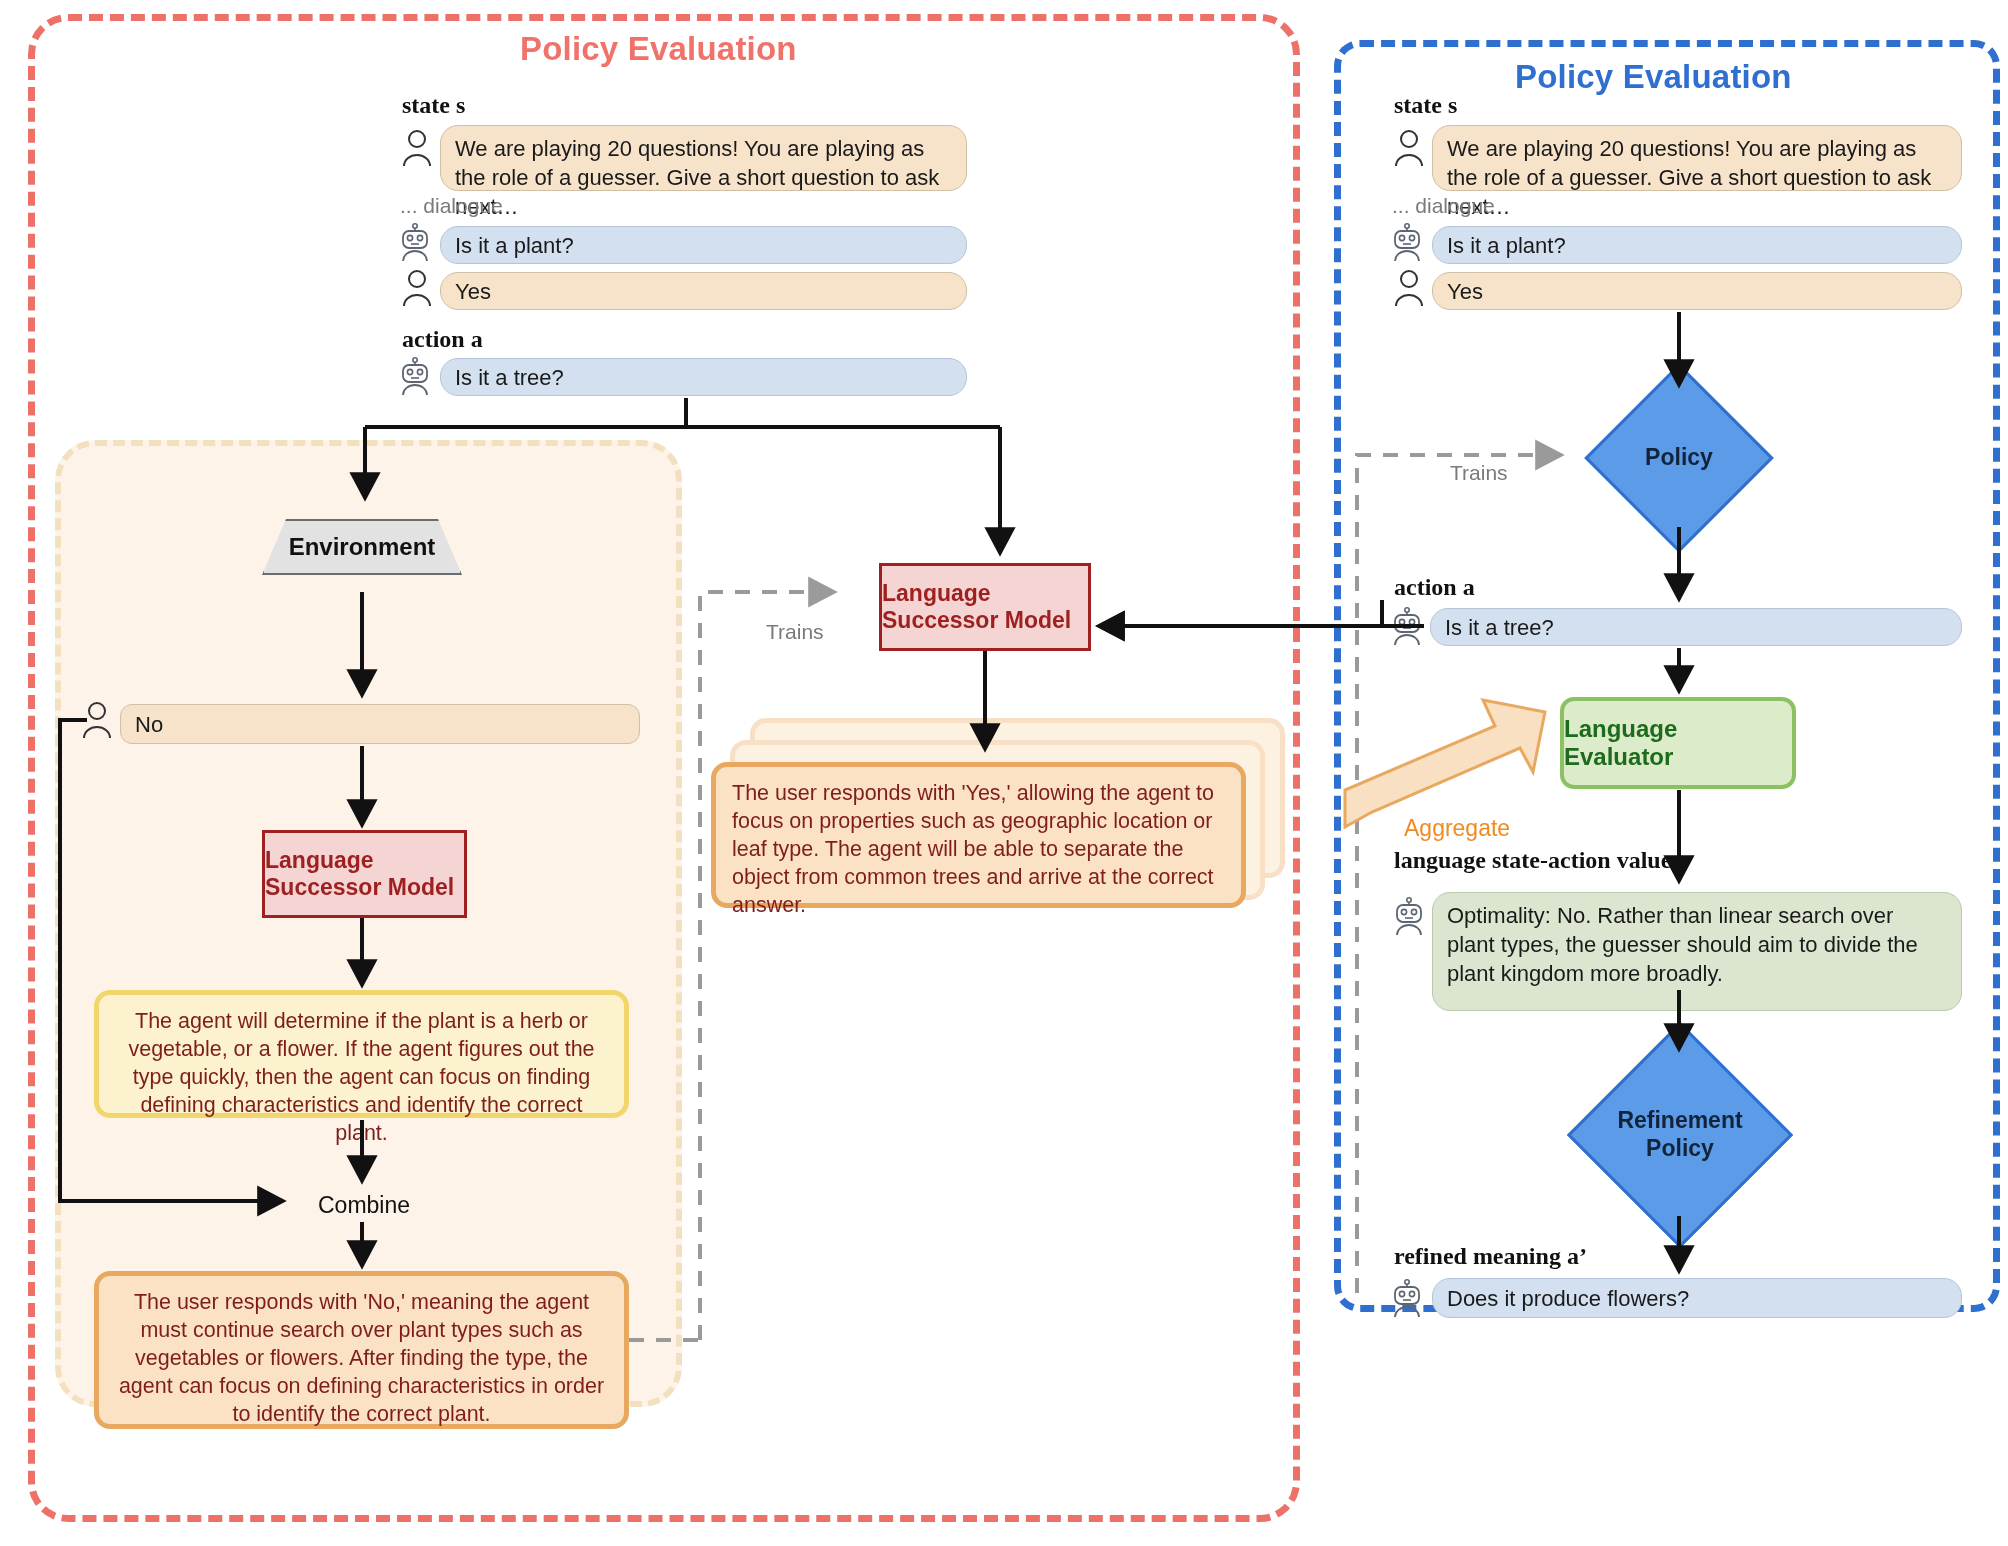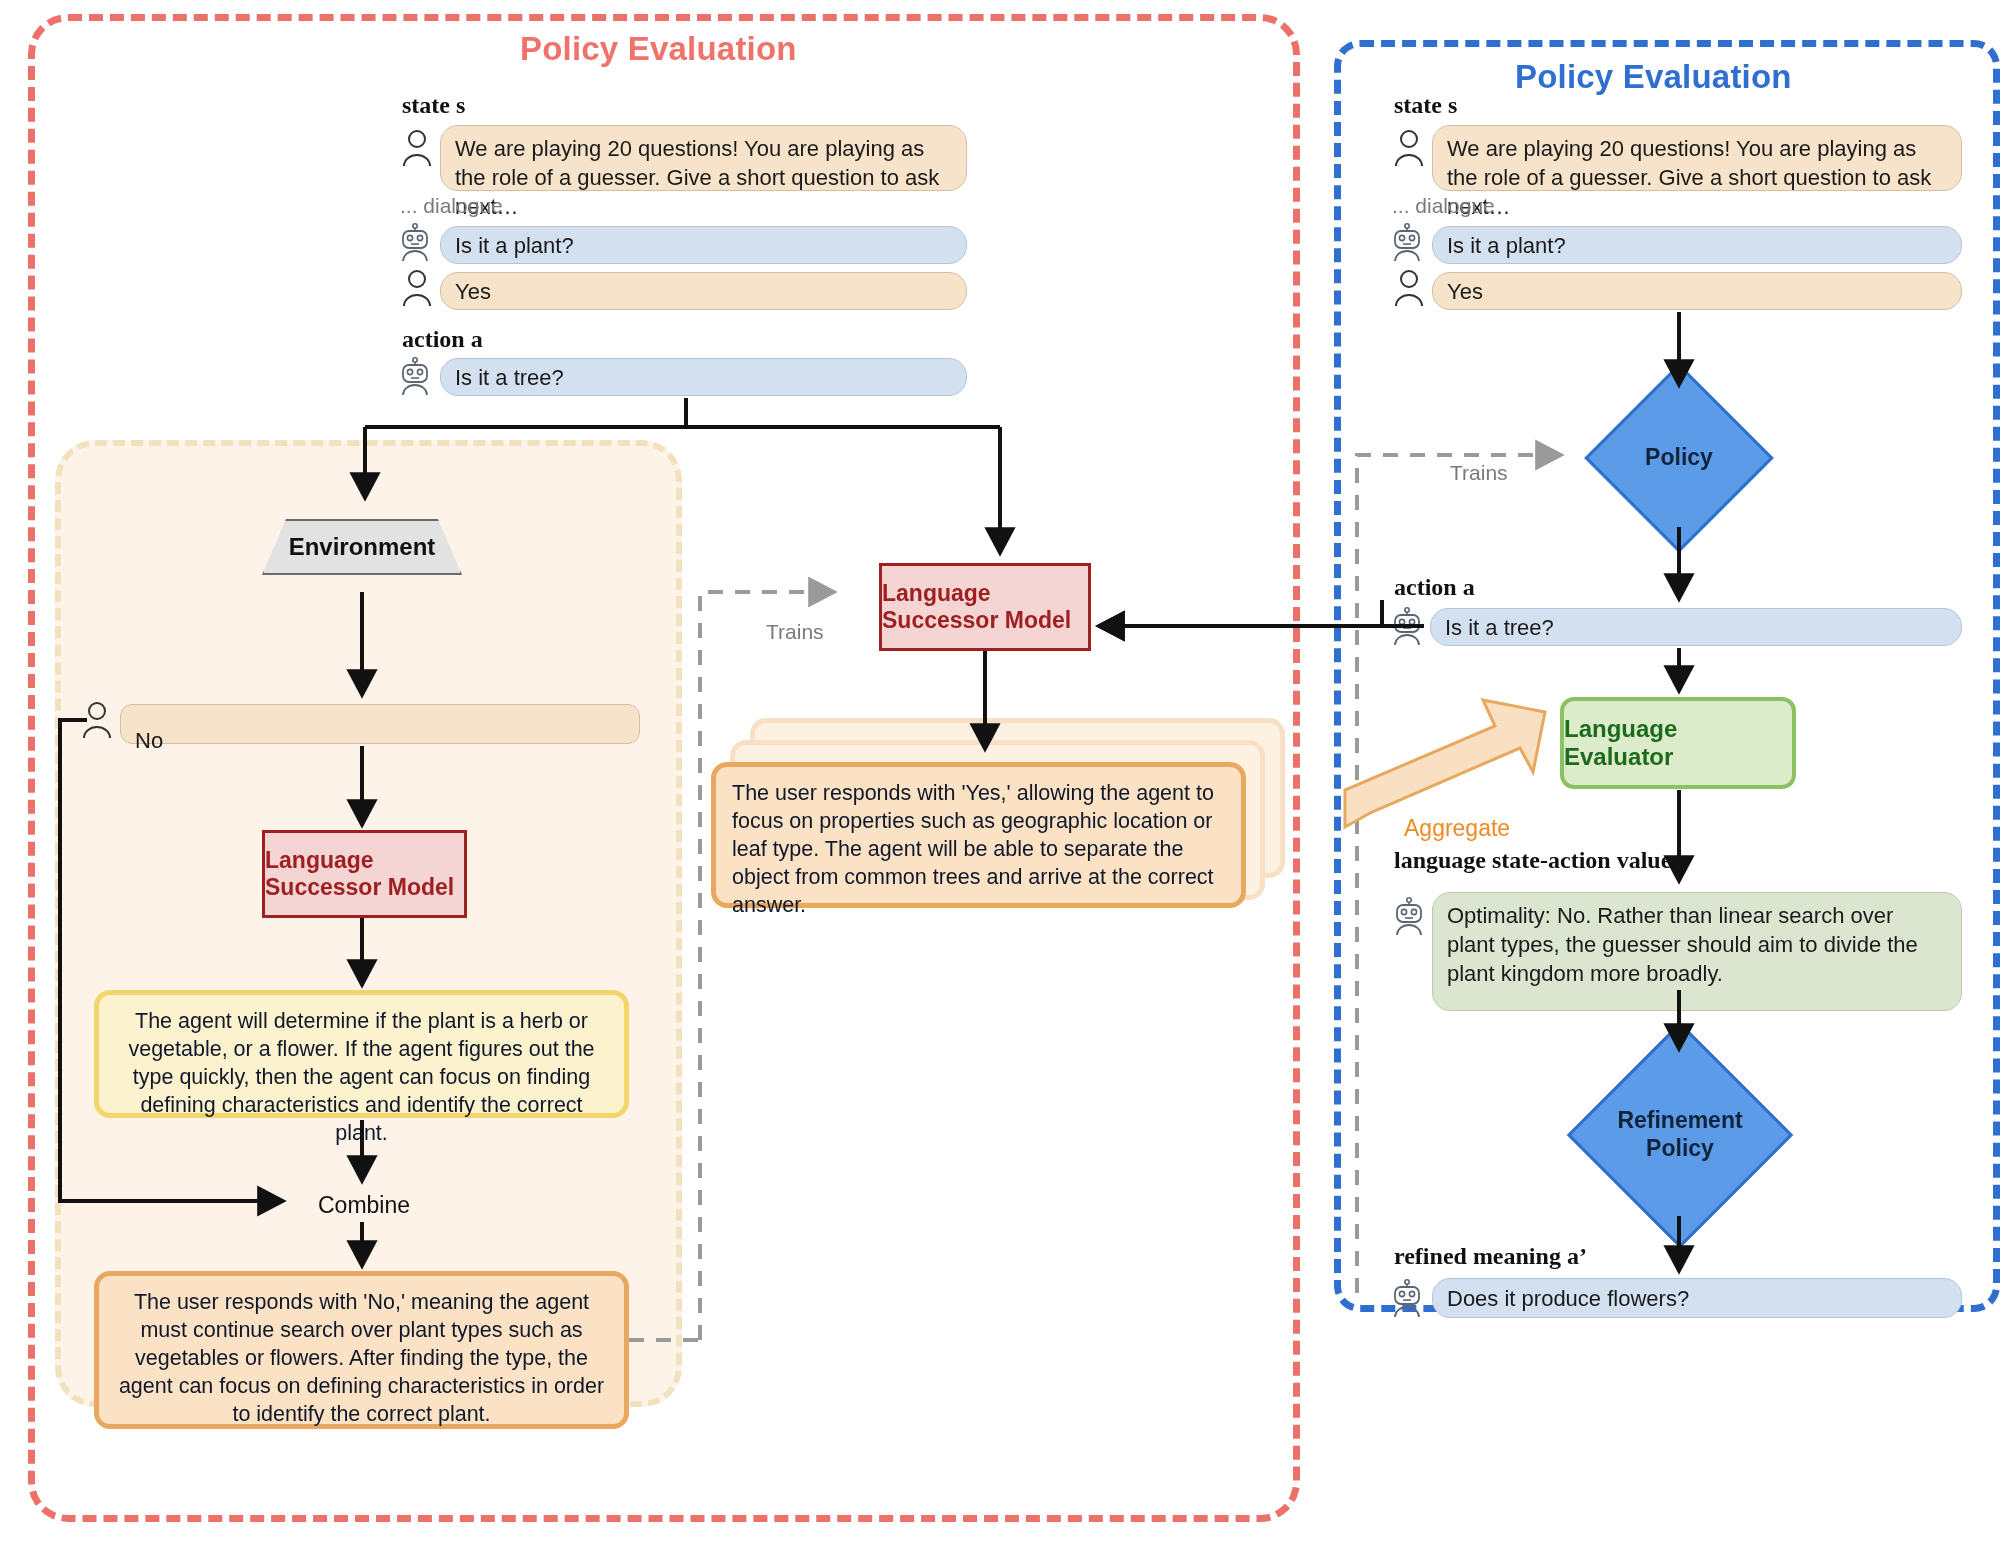--- a/index.html
+++ b/index.html
@@ -48,21 +48,21 @@
 
   .diamond{position:absolute;}
   .diamond .shape{position:absolute;inset:0;background:#5B9BE8;border:3px solid #2F6FD0;
         transform:rotate(45deg);}
   .diamond .txt{position:absolute;inset:0;display:flex;align-items:center;
         justify-content:center;text-align:center;font-weight:bold;font-size:23px;
         color:#12243b;line-height:1.2;z-index:3;}
 
   
   .rbox{position:absolute;box-sizing:border-box;border-radius:16px;
-        font-size:21.5px;line-height:28px;color:#0f172a;padding:12px 16px;}
+        font-size:21.5px;line-height:28px;color:#7f1d1d;padding:12px 16px;}
   .rbox.yellow{background:#FCF3CE;border:5px solid #F2D66B;text-align:center;}
   .rbox.orange{background:#FBE2C5;border:5px solid #E8A860;}
   .rbox.orange-c{background:#FBE2C5;border:5px solid #E8A860;text-align:center;}
   .ghost{position:absolute;box-sizing:border-box;border-radius:16px;
         background:#FDF1E2;border:5px solid #F7E0C6;}
 
   
   #bellman-group{position:absolute;left:55px;top:440px;width:615px;height:955px;
         background:#FDF3E9;border:6px dashed #F2E0BE;border-radius:40px;}
   #bellman-title{position:absolute;left:155px;top:462px;font-size:30px;font-weight:bold;
@@ -138,21 +138,21 @@
     <div class="trap"></div>
     <span>Environment</span>
   </div>
 
   <div class="avatar" style="left:80px;top:700px;">
     <svg viewBox="0 0 34 40">
         <circle cx="17" cy="11" r="8" fill="none" stroke="#333" stroke-width="2"></circle>
     <path d="M4 38 a13 11 0 0 1 26 0" fill="none" stroke="#333" stroke-width="2"></path>
       </svg>
   </div>
-  <div class="bubble user" style="left:120px;top:704px;width:520px;height:40px;padding-top:21px;border-radius:12px;">No</div>
+  <div class="bubble user" style="left:120px;top:704px;width:520px;height:40px;padding-top:5px;border-radius:12px;">No</div>
 
   <div class="node lsm" style="left:262px;top:830px;width:205px;height:88px;flex-direction:column;">
     <span>Language</span>
     <span>Successor Model</span>
   </div>
 
   <div class="rbox yellow" style="left:94px;top:990px;width:535px;height:128px;">The agent will determine if the plant is a herb or vegetable, or a flower. If the agent figures out the type quickly, then the agent can focus on finding defining characteristics and identify the correct plant.</div>
 
   <div class="plain-txt" style="left:318px;top:1192px;">Combine</div>
 

